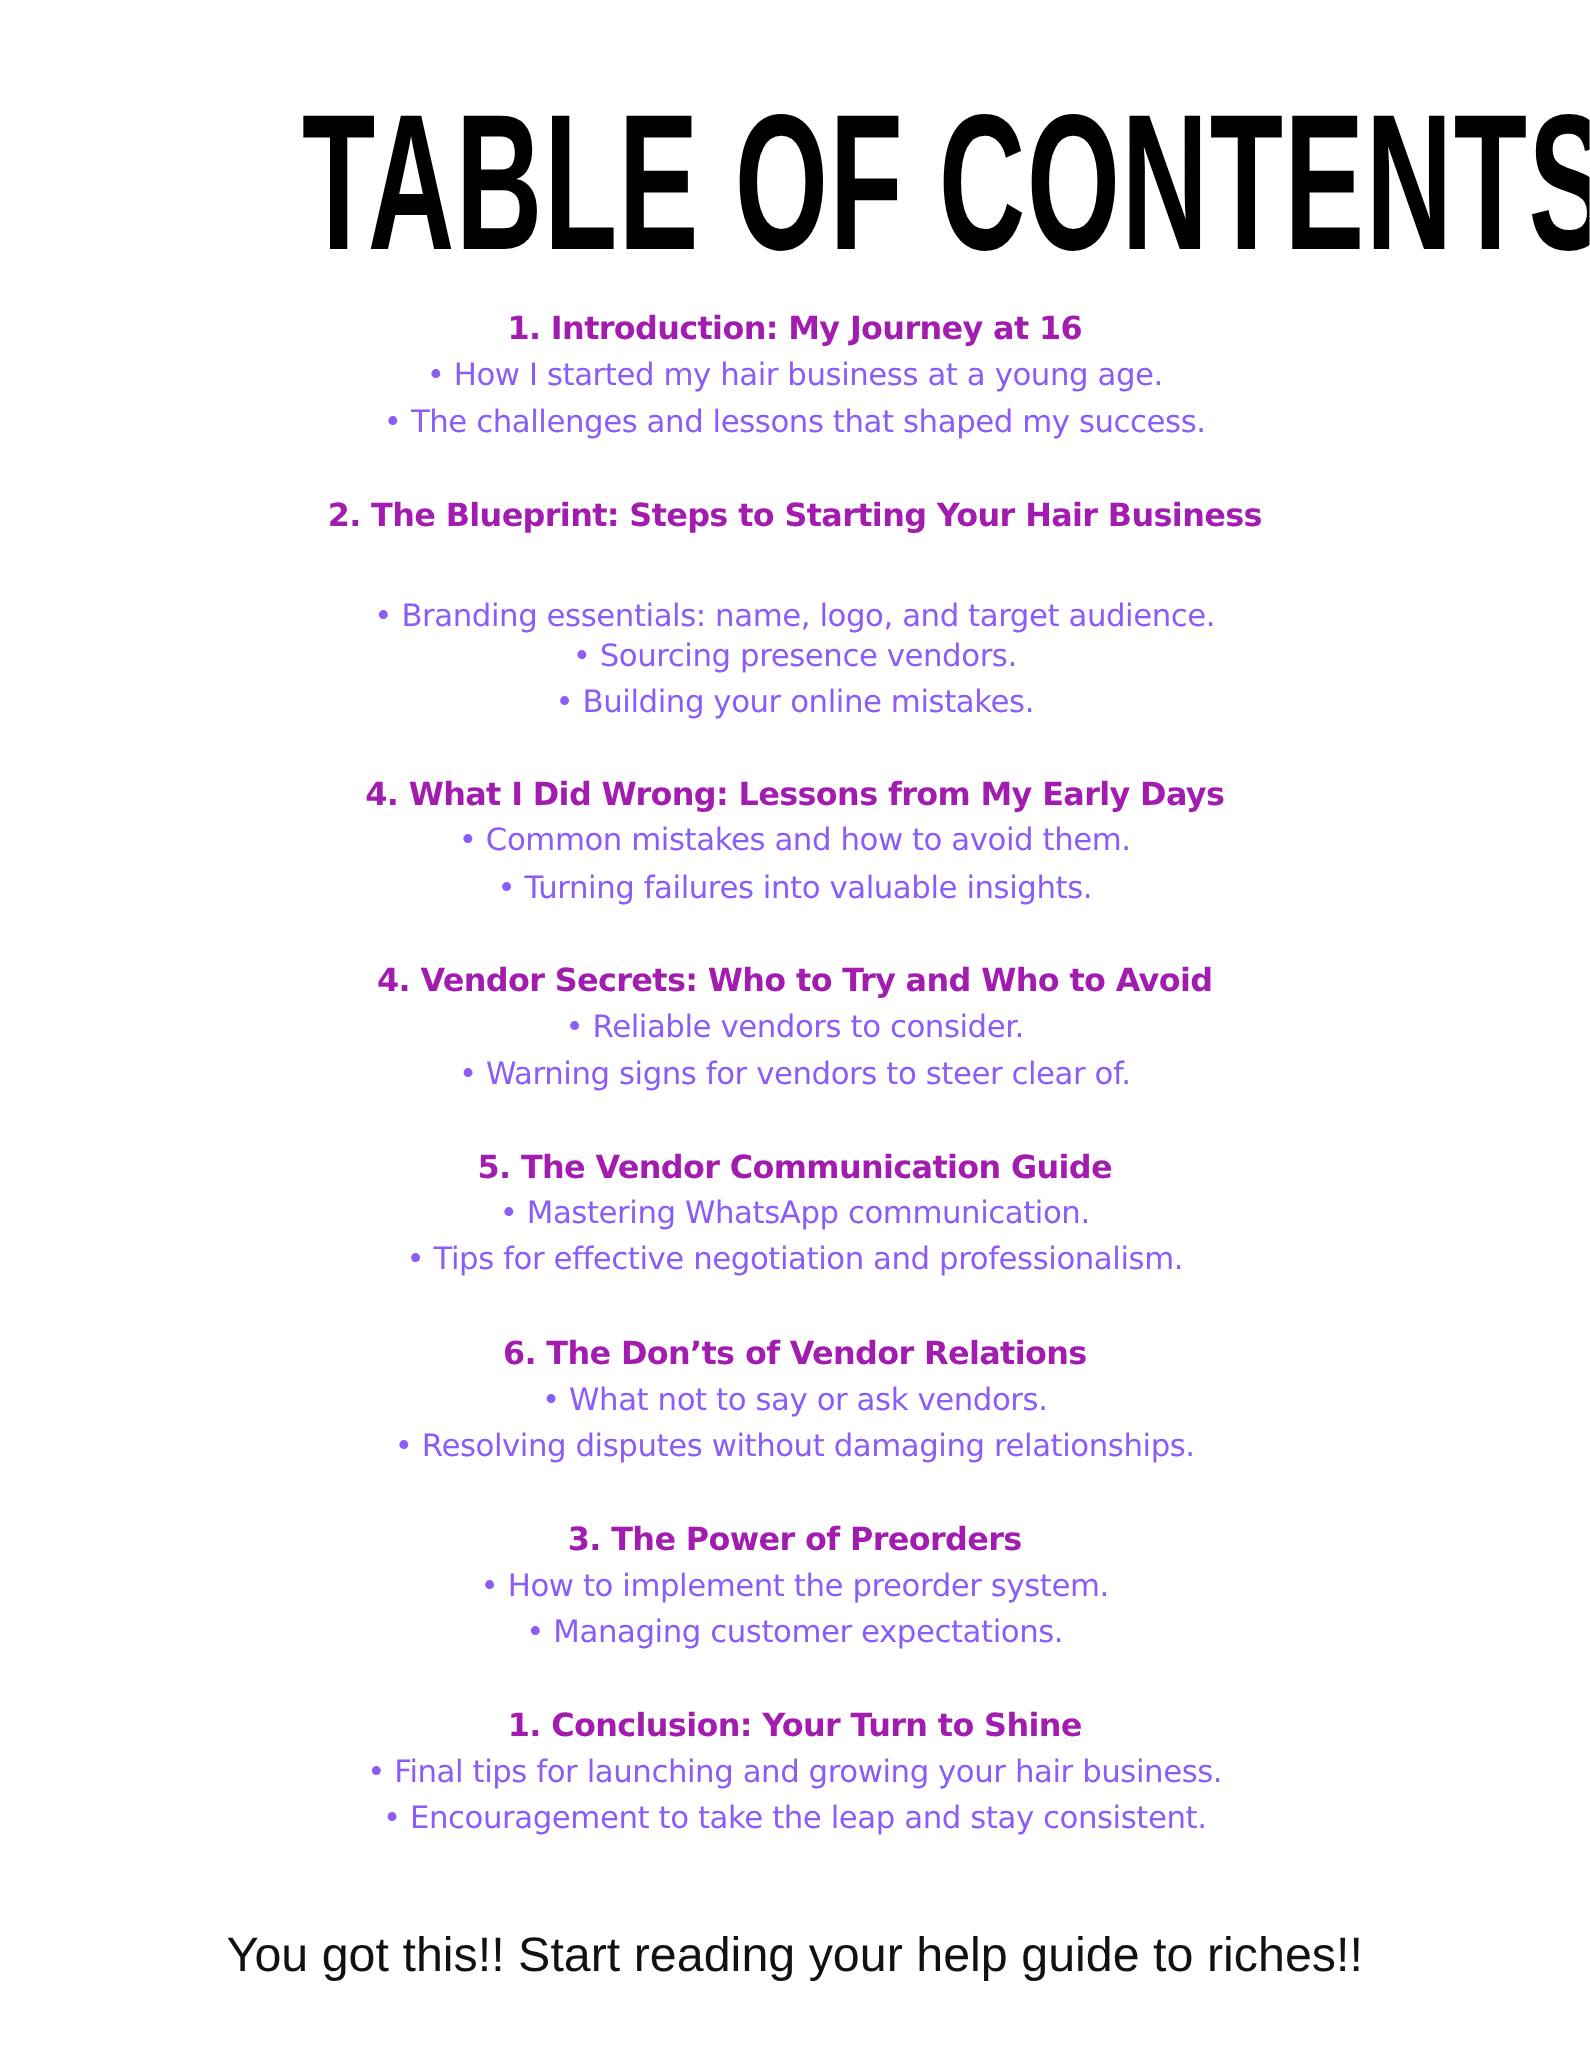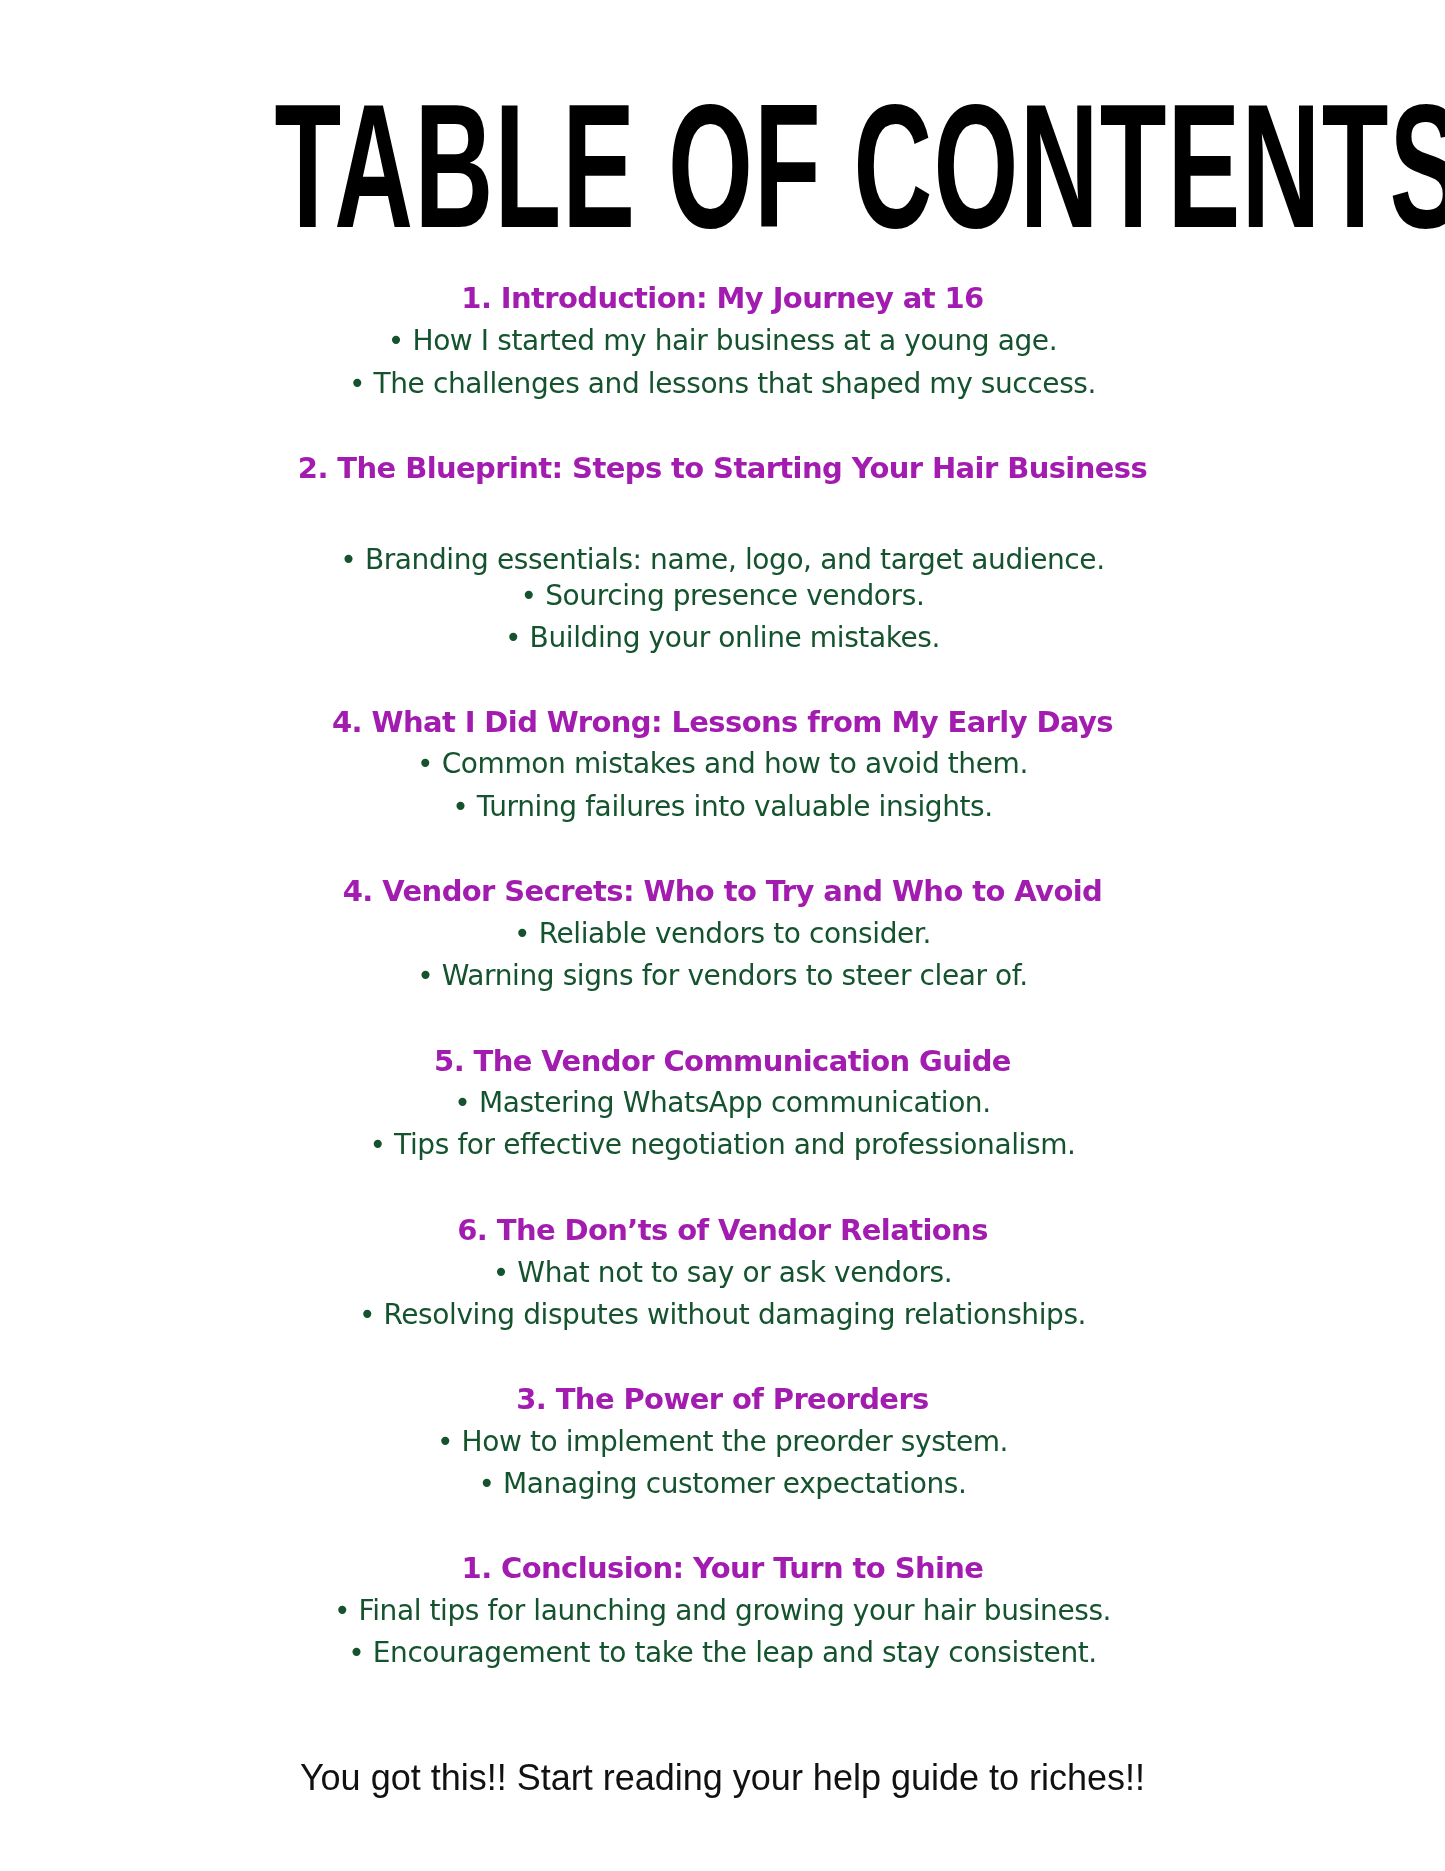--- a/index.html
+++ b/index.html
@@ -45,26 +45,26 @@
       line-height: 36px;
       letter-spacing: -0.6px;
       color: #a21caf;
     }
     .bullet {
       font-family: "DejaVu Sans", sans-serif;
       font-weight: 400;
       font-size: 28px;
       line-height: 36px;
       letter-spacing: -0.4px;
-      color: #14532d;
+      color: #8b5cf6;
     }
     .footer {
       font-family: "Liberation Sans", sans-serif;
       font-weight: 400;
-      font-size: 36px;
+      font-size: 44px;
       line-height: 40px;
       color: #111;
     }
   </style>
 </head>
 <body>
 
 <div class="title">TABLE OF CONTENTS</div>
 
 <div class="line heading" style="top:280px">1. Introduction: My Journey at 16</div>

